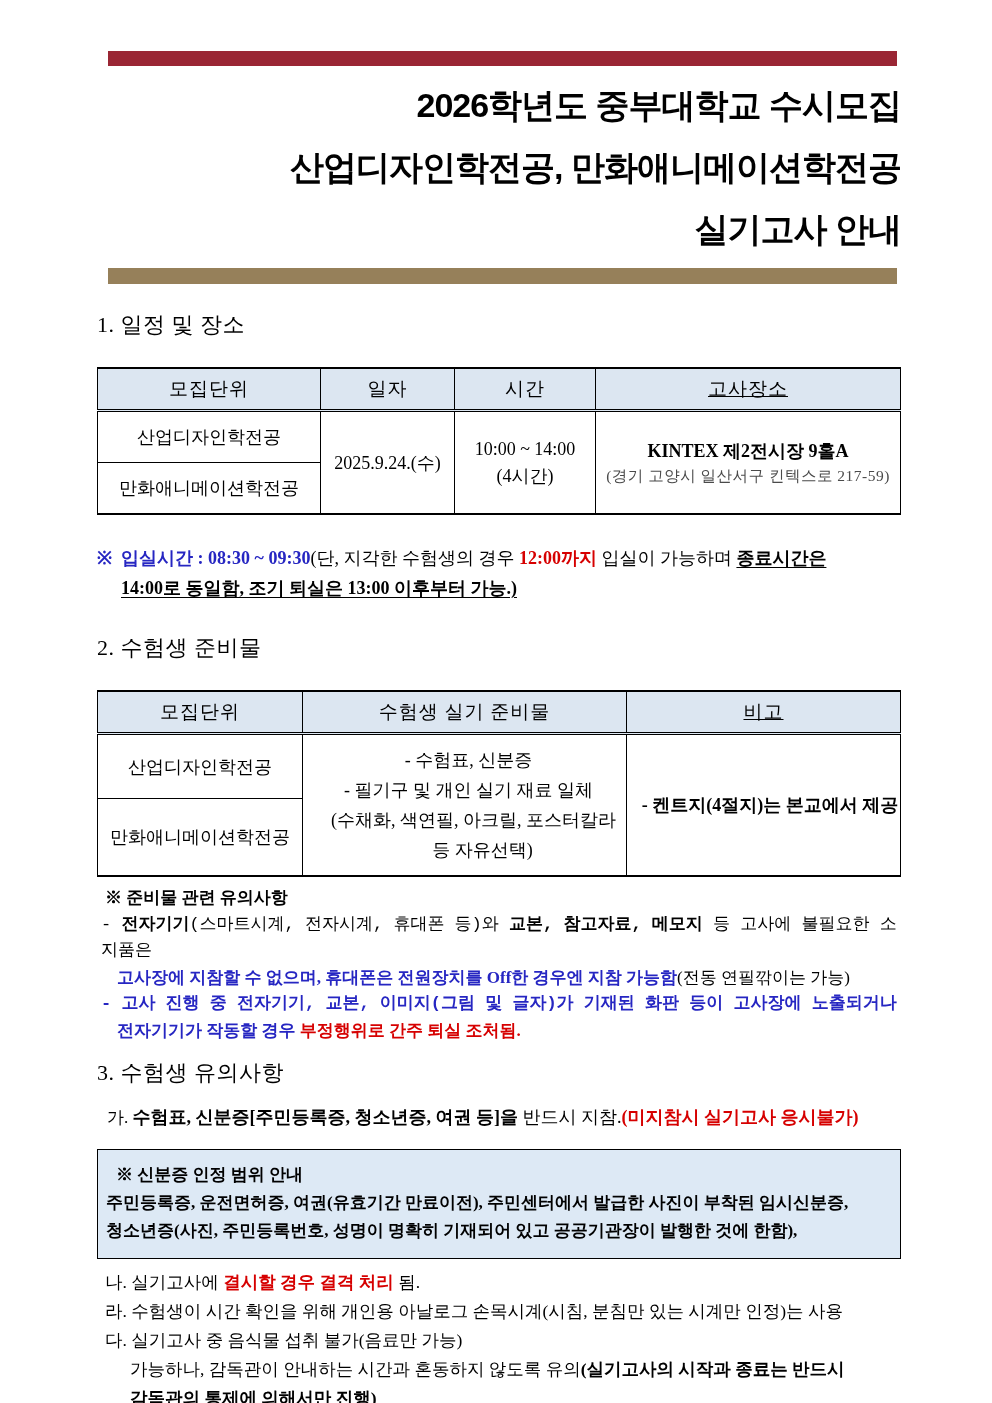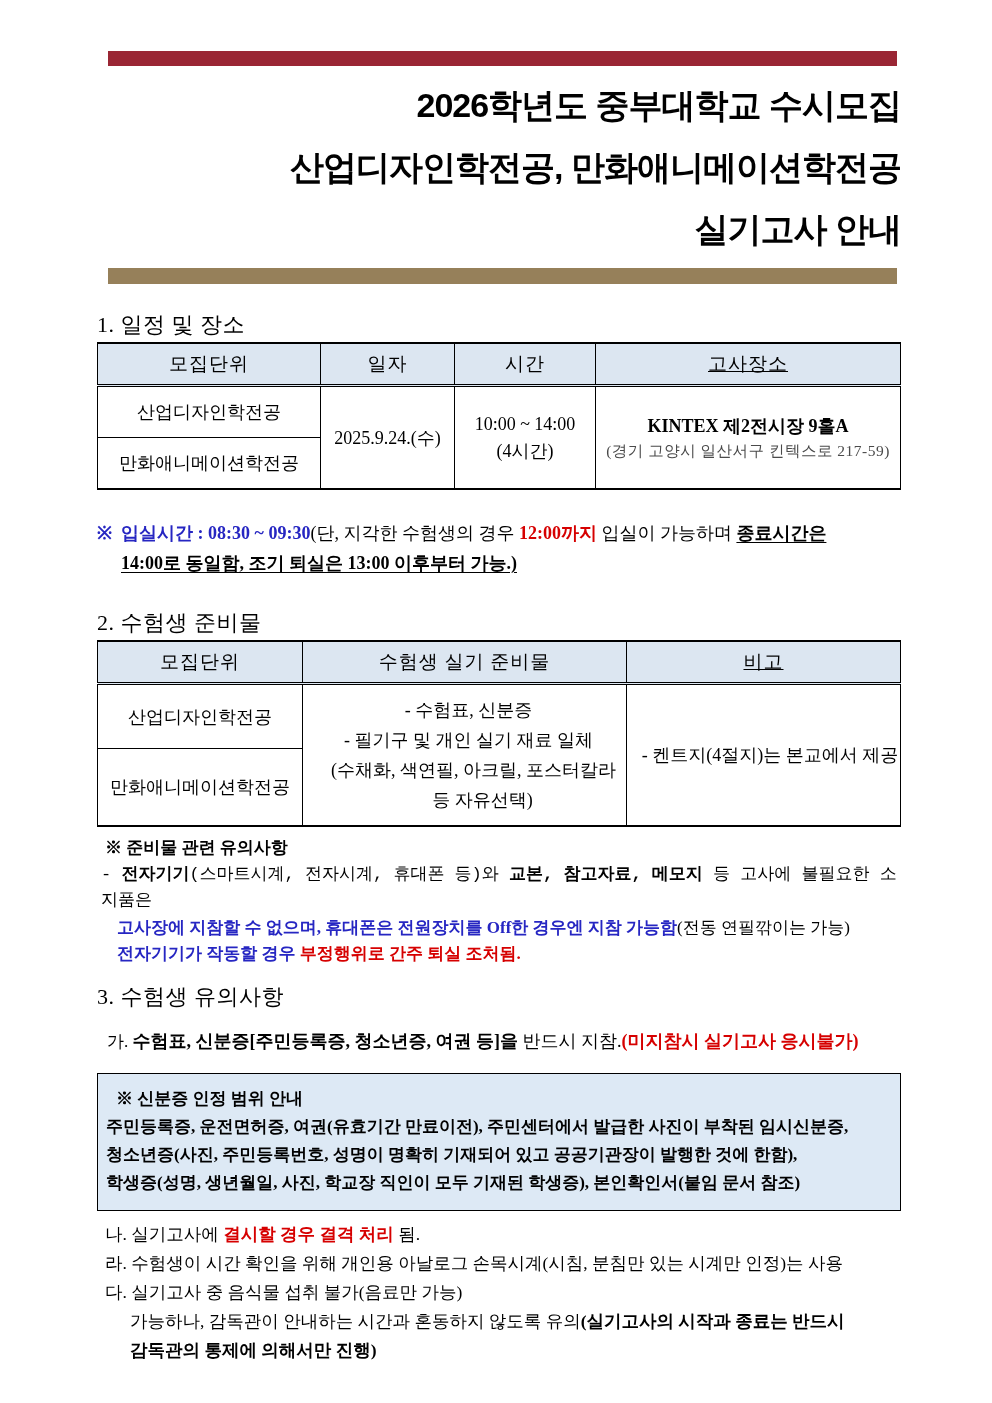--- a/index.html
+++ b/index.html
@@ -28,37 +28,37 @@
     font-family:"Liberation Sans","DejaVu Sans",sans-serif;
     font-weight:900;font-size:34px;line-height:62px;letter-spacing:-1px;}
   .t-line{display:block;white-space:nowrap;}
   .h2{font-size:22px;line-height:26px;font-weight:500;letter-spacing:0.5px;}
   .h2.s1{margin-top:28px;}
   .h2.s2{margin-top:32px;}
   .h2.s3{margin-top:16px;}
   table.tbl{width:804px;border-collapse:collapse;table-layout:fixed;
     border-left:1px solid #000;border-right:1px solid #000;
     border-top:2.5px solid #000;border-bottom:2.5px solid #000;
-    margin-top:4px;}
+    margin-top:29px;}
   .tbl th{background:var(--table-header-bg);
     border:1px solid #000;border-top:none;border-bottom:3px double #000;
     font-size:19px;font-weight:500;height:38px;text-align:center;letter-spacing:1px;}
   .tbl th:first-child{border-left:none;}
   .tbl th:last-child{border-right:none;text-decoration:underline;}
   .tbl td{border:1px solid #000;font-size:18px;text-align:center;vertical-align:middle;}
   .tbl td:first-child{border-left:none;}
   .tbl td:last-child{border-right:none;}
   .t1 td{height:48px;}
   .venue-name{font-weight:700;font-size:18px;line-height:26px;}
   .venue-addr{font-size:15.5px;line-height:24px;color:var(--addr-gray);letter-spacing:0.5px;}
   .time-l{line-height:27px;}
   .supplies{ text-align:left;padding:10px 4px 10px 12px;line-height:30px;font-size:18px;}
   .sup-ind1{padding-left:10px;}
   .sup-ind2{padding-left:28px;}
-  .remark{ text-align:left;padding-left:14px;font-size:18px;}
+  .remark{ text-align:left;padding-left:14px;font-size:18px;font-weight:bold;}
   .note1{margin-top:28px;font-size:18px;line-height:30px;}
   .nline{white-space:nowrap;}
   .indent1{padding-left:24px;}
   .b{font-weight:700;}
   .u{text-decoration:underline;text-underline-offset:3px;}
   .blue{color:var(--accent-blue);font-weight:700;}
   .red{color:var(--accent-red);font-weight:700;}
   .mk{margin-right:9px;}
   .notes2{margin-top:8px;font-size:17px;line-height:26.5px;}
   .notes2 .tit{padding-left:8px;font-weight:700;}
@@ -158,32 +158,32 @@
       <tr>
         <td style="height:70px;">만화애니메이션학전공</td>
       </tr>
     </tbody>
   </table>
 
   <div class="notes2">
     <div class="tit">※ 준비물 관련 유의사항</div>
     <div class="dash"><span>- </span><span class="b">전자기기</span><span>(스마트시계, 전자시계, 휴대폰 등)와 </span><span class="b">교본, 참고자료, 메모지</span><span> 등 고사에 불필요한 소지품은</span></div>
     <div class="cont"><span class="blue">고사장에 지참할 수 없으며, 휴대폰은 전원장치를 Off한 경우엔 지참 가능함</span><span>(전동 연필깎이는 가능)</span></div>
+    <div class="dash"><span class="blue">- 고사 진행 중 전자기기, 교본, 이미지(그림 및 글자)가 기재된 화판 등이 고사장에 노출되거나</span></div>
     <div class="cont"><span class="blue">전자기기가 작동할 경우 </span><span class="red">부정행위로 간주 퇴실 조처됨.</span></div>
   </div>
 
   <div class="h2 s3">3. 수험생 유의사항</div>
 
   <div class="ga-line"><span class="ga-label">가. </span><span class="b">수험표, 신분증[주민등록증, 청소년증, 여권 등]을</span><span> 반드시 지참.</span><span class="red">(미지참시 실기고사 응시불가)</span></div>
 
   <div class="idbox">
     <div class="bx-tit">※ 신분증 인정 범위 안내</div>
     <div>주민등록증, 운전면허증, 여권(유효기간 만료이전), 주민센터에서 발급한 사진이 부착된 임시신분증,</div>
     <div>청소년증(사진, 주민등록번호, 성명이 명확히 기재되어 있고 공공기관장이 발행한 것에 한함),</div>
-    <div>학생증(성명, 생년월일, 사진, 학교장 직인이 모두 기재된 학생증), 본인확인서(붙임 문서 참조)</div>
   </div>
 
   <div class="items">
     <div class="it"><span>나. </span><span>실기고사에 </span><span class="red">결시할 경우 결격 처리</span><span> 됨.</span></div>
     <div class="it"><span>라. </span><span>수험생이 시간 확인을 위해 개인용 아날로그 손목시계(시침, 분침만 있는 시계만 인정)는 사용</span></div>
     <div class="it"><span>다. </span><span>실기고사 중 음식물 섭취 불가(음료만 가능)</span></div>
     <div class="cont"><span>가능하나, 감독관이 안내하는 시간과 혼동하지 않도록 유의</span><span class="b">(실기고사의 시작과 종료는 반드시</span></div>
     <div class="cont b">감독관의 통제에 의해서만 진행)</div>
   </div>
 

